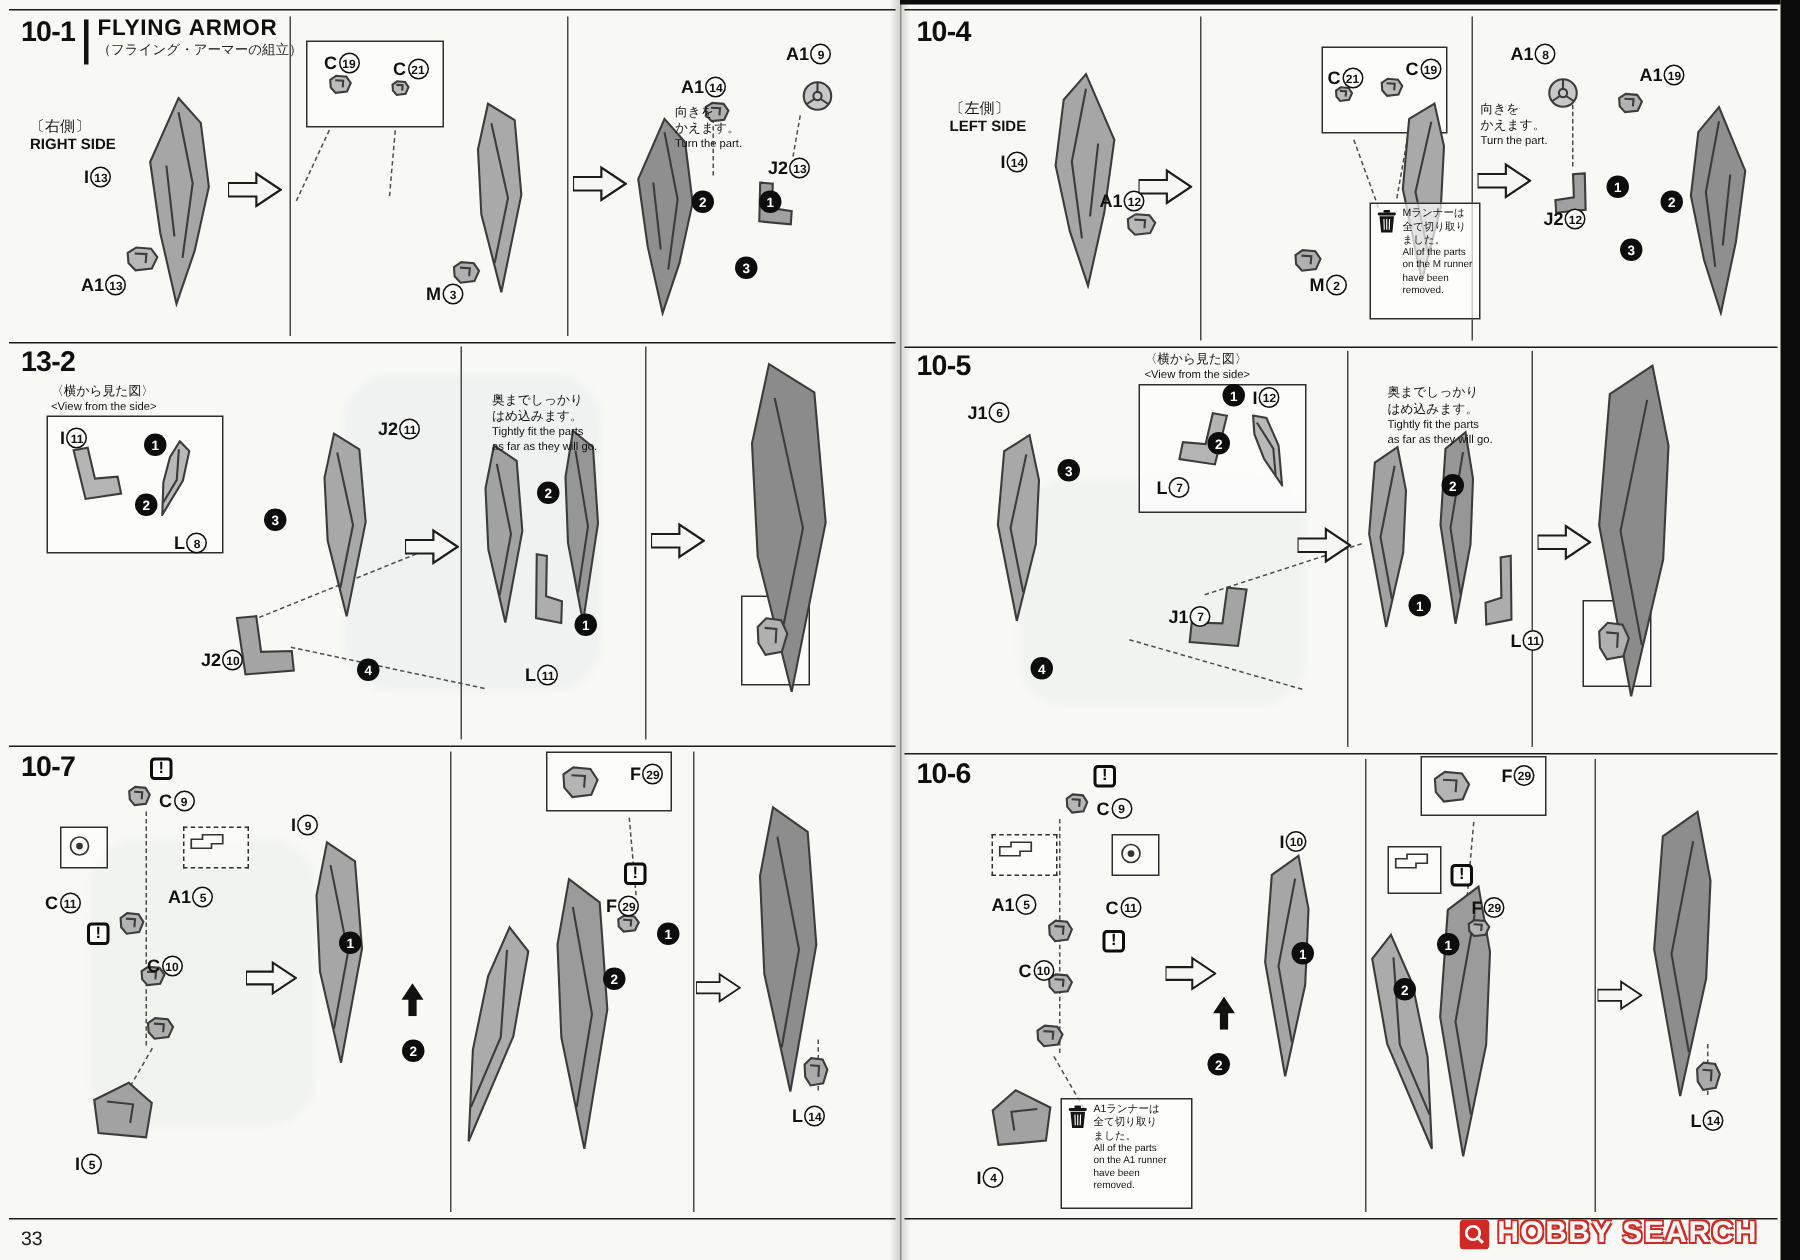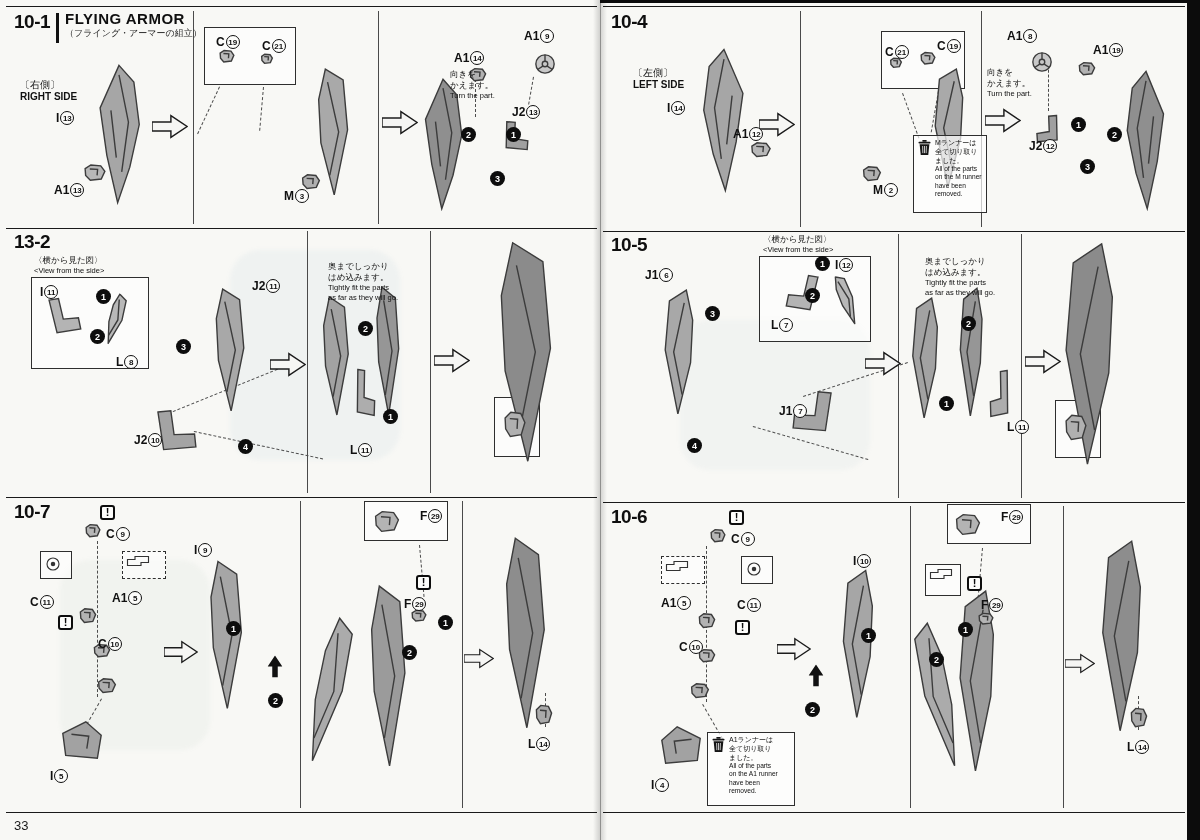--- a/index.html
+++ b/index.html
@@ -703,14 +703,22 @@
       </div>
   </section>
 
   <div class="spine"></div>
   <div class="spine-line"></div>
   <div class="edge-top"></div>
   <div class="edge-right"></div>
 
   <div class="page-num">33</div>
 
+  <div class="logo">
+    <svg class="logo-ic" viewBox="0 0 20 20">
+      <rect x="0" y="0" width="20" height="20" rx="3" fill="#cf2b24"></rect>
+      <circle cx="9" cy="9" r="4.5" fill="none" stroke="#ffffff" stroke-width="1.8"></circle>
+      <line x1="12.2" y1="12.2" x2="15.6" y2="15.6" stroke="#ffffff" stroke-width="2"></line>
+    </svg>
+    <span class="logo-text">HOBBY SEARCH</span>
+  </div>
 
 </div>
 
 </body></html>

